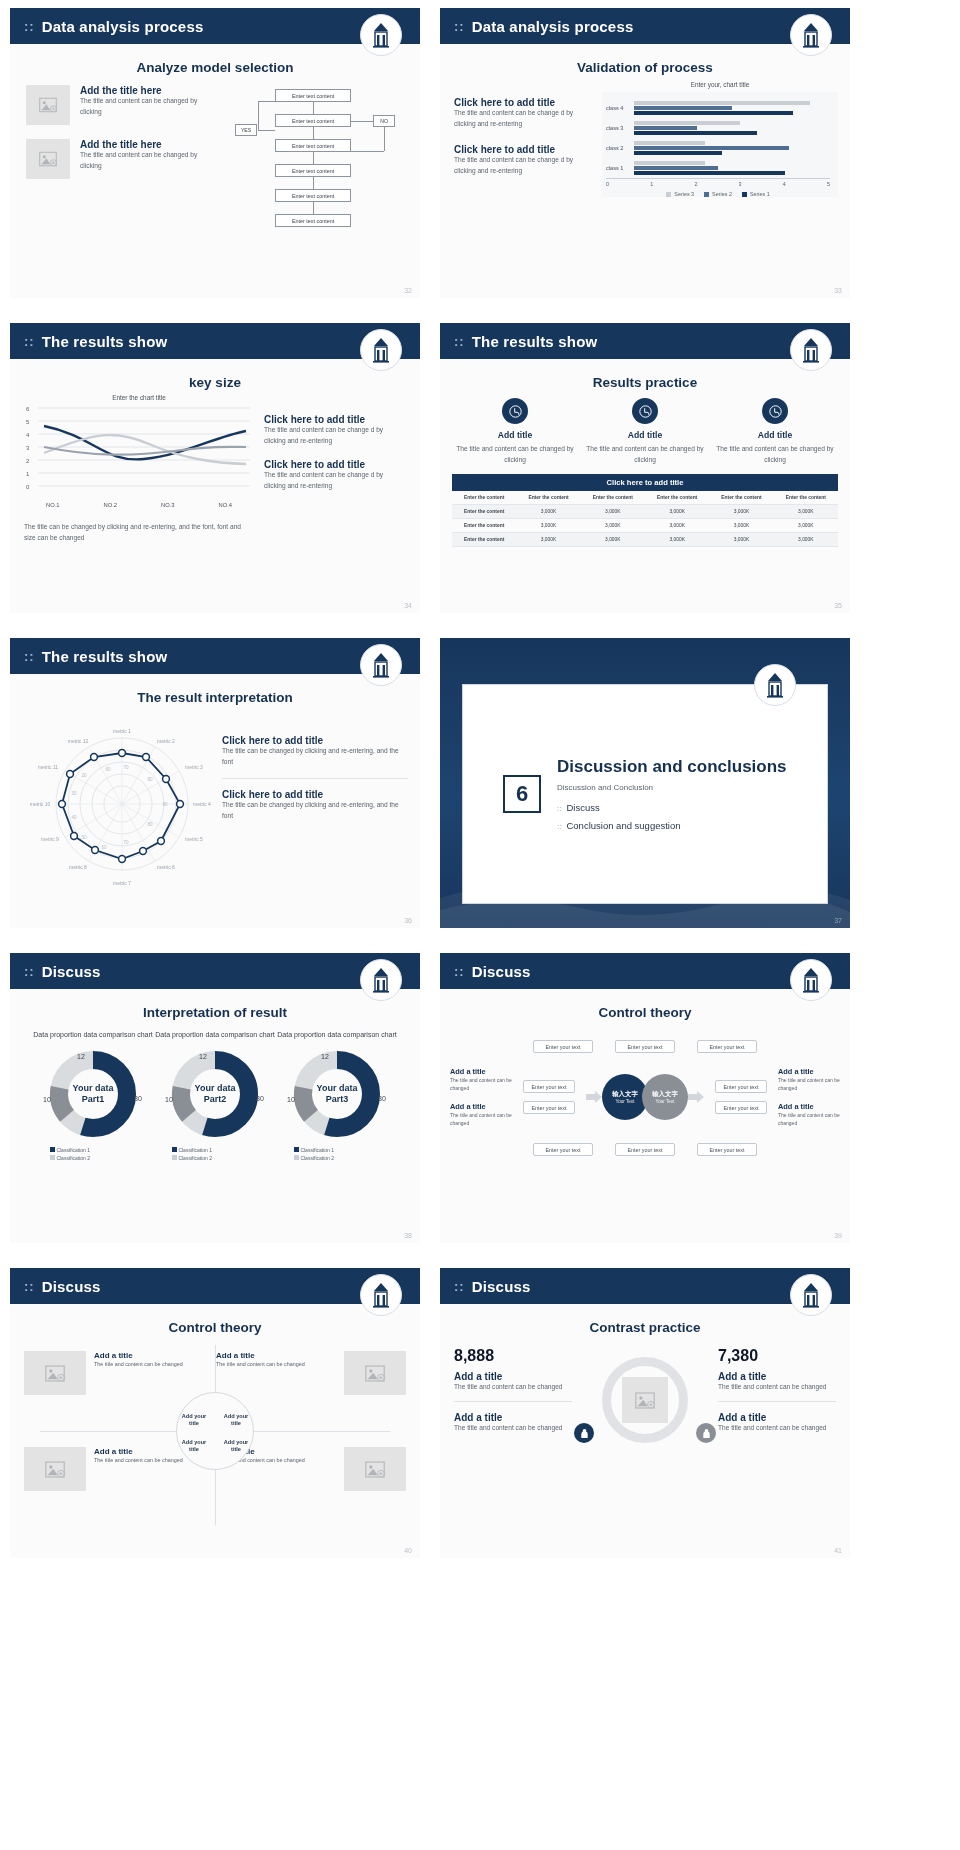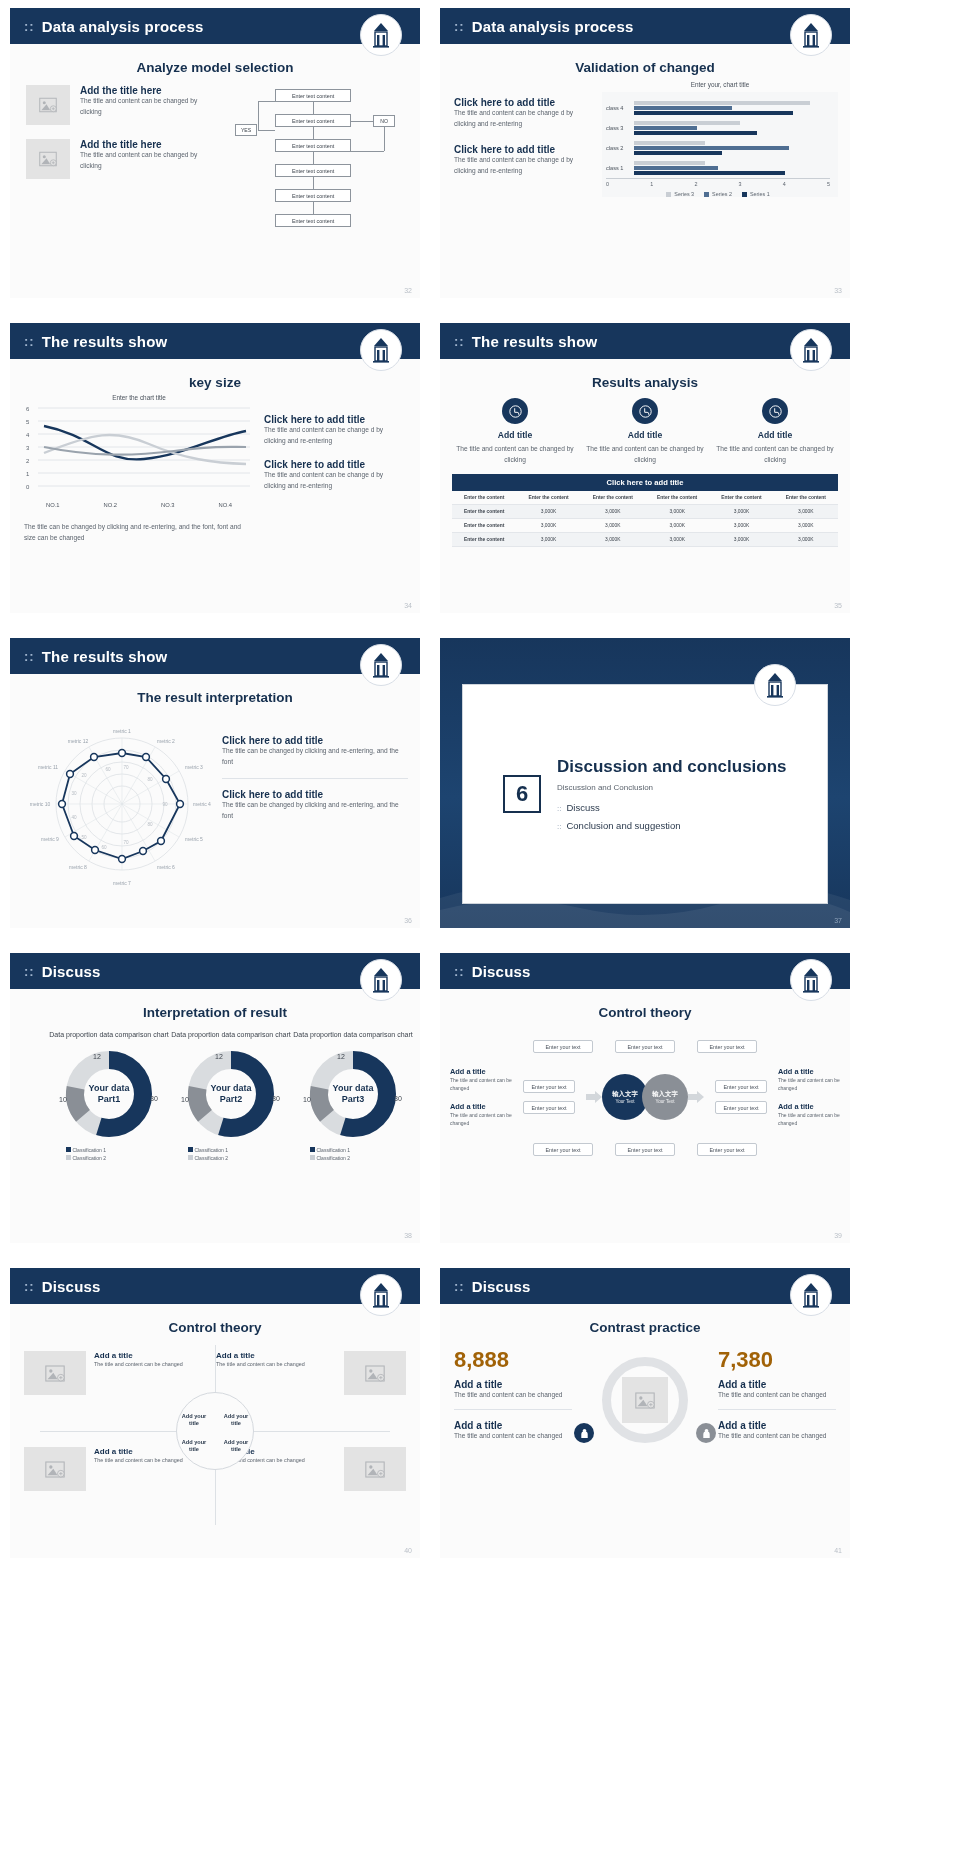--- a/index.html
+++ b/index.html
@@ -161,21 +161,21 @@
     font-size:22px; font-weight:bold; display:flex; align-items:center; justify-content:center;
     margin-left: 40px; margin-right: 16px; flex:none;
   }
   .sechead { font-size:17px; font-weight:bold; color:#16304f; line-height:1.15; }
   .secsub { font-size:8px; color:#5c646e; margin-top:6px; }
   .secitem { font-size:9.5px; color:#2b3a4d; margin-top:7px; }
   .secitem .dots { color:#8b9bb0; font-size:8px; margin-right:5px; }
   .wave { position:absolute; left:0; right:0; bottom:0; height:70px; opacity:.5; }
 
   
-  .donuts { display:flex; justify-content:flex-end; padding: 10px 6px 0 6px; }
+  .donuts { display:flex; justify-content:center; padding: 10px 6px 0 6px; }
   .dblk { width:122px; text-align:center; }
   .dcap { font-size:7px; color:#3d444d; line-height:1.45; margin-bottom:6px; }
   .dleg { font-size:5px; color:#5c646e; text-align:left; margin-left:18px; line-height:1.6; }
 
   
   .ctwrap { position:relative; padding: 6px 10px 0 10px; height: 215px; }
   .pill {
     border:1px solid #c3c9d0; background:#fff; border-radius:2px;
     font-size:5.4px; color:#4a525c; display:flex; align-items:center; justify-content:center;
     height:13px;
@@ -200,21 +200,21 @@
   .qimg { position:absolute; width:62px; height:44px; }
   .qcenter {
     position:absolute; left:50%; top:96px; transform:translate(-50%,-50%);
     width:78px; height:78px; border-radius:50%; border:1px solid #d5d9de; background:#fbfbfb;
   }
   .qc-label { position:absolute; font-size:5.6px; color:#2b3a4d; text-align:center; width:34px; line-height:1.3; font-weight:bold;}
 
   
   .cwrap { display:flex; padding: 12px 14px 0 14px; align-items:flex-start; }
   .cside { width: 118px; }
-  .bignum { font-size:22px; font-weight:bold; color:#a16207; margin-bottom:6px; }
+  .bignum { font-size:16px; font-weight:bold; color:#0f172a; margin-bottom:6px; }
   .cside .blk { padding-bottom:8px; border-bottom:1px solid #dfe3e8; margin-bottom:10px; }
   .cmid { flex:1; display:flex; align-items:center; justify-content:center; position:relative; padding-top:10px;}
   .ring { width:86px; height:86px; border-radius:50%; border:9px solid #e0e2e5; display:flex; align-items:center; justify-content:center;}
   .ringinner { width:46px; height:46px; background:#e3e3e3; display:flex; align-items:center; justify-content:center;}
   .permark { width:20px; height:20px; border-radius:50%; background:#17365c; display:flex; align-items:center; justify-content:center; }
 </style>
 </head>
 <body>
 
 <div class="deck">
@@ -299,21 +299,21 @@
     </div>
     <div class="logo">
       <svg width="26" height="28" viewBox="0 0 26 28">
         <polygon points="13,2 20,10 6,10" fill="#17365c"></polygon>
         <rect x="7" y="11" width="12" height="14" fill="none" stroke="#17365c" stroke-width="1.4"></rect>
         <rect x="9" y="14" width="2.4" height="11" fill="#17365c"></rect>
         <rect x="14.6" y="14" width="2.4" height="11" fill="#17365c"></rect>
         <rect x="5" y="25" width="16" height="1.6" fill="#17365c"></rect>
       </svg>
     </div>
-    <div class="stitle">Validation of changed</div>
+    <div class="stitle">Validation of process</div>
     <div class="s33wrap">
       <div class="s33left">
         <div class="blk">
           <div class="h4">Click here to add title</div>
           <div class="p">The title and content can be change d by clicking and re-entering</div>
         </div>
         <div class="blk">
           <div class="h4">Click here to add title</div>
           <div class="p">The title and content can be change d by clicking and re-entering</div>
         </div>
@@ -453,21 +453,21 @@
     </div>
     <div class="logo">
       <svg width="26" height="28" viewBox="0 0 26 28">
         <polygon points="13,2 20,10 6,10" fill="#17365c"></polygon>
         <rect x="7" y="11" width="12" height="14" fill="none" stroke="#17365c" stroke-width="1.4"></rect>
         <rect x="9" y="14" width="2.4" height="11" fill="#17365c"></rect>
         <rect x="14.6" y="14" width="2.4" height="11" fill="#17365c"></rect>
         <rect x="5" y="25" width="16" height="1.6" fill="#17365c"></rect>
       </svg>
     </div>
-    <div class="stitle">Results analysis</div>
+    <div class="stitle">Results practice</div>
     <div class="circles">
       <div class="cblk">
         <div class="cicon">
           <svg width="13" height="13" viewBox="0 0 16 16">
               <circle cx="8" cy="8" r="7" fill="none" stroke="#fff" stroke-width="1.2"></circle>
               <path d="M7 4v5M7 9h3a2 2 0 0 1 2 2v1" stroke="#fff" stroke-width="1.2" fill="none"></path>
             </svg>
         </div>
         <div class="cttl">Add title</div>
         <div class="p">The title and content can be changed by clicking</div>

